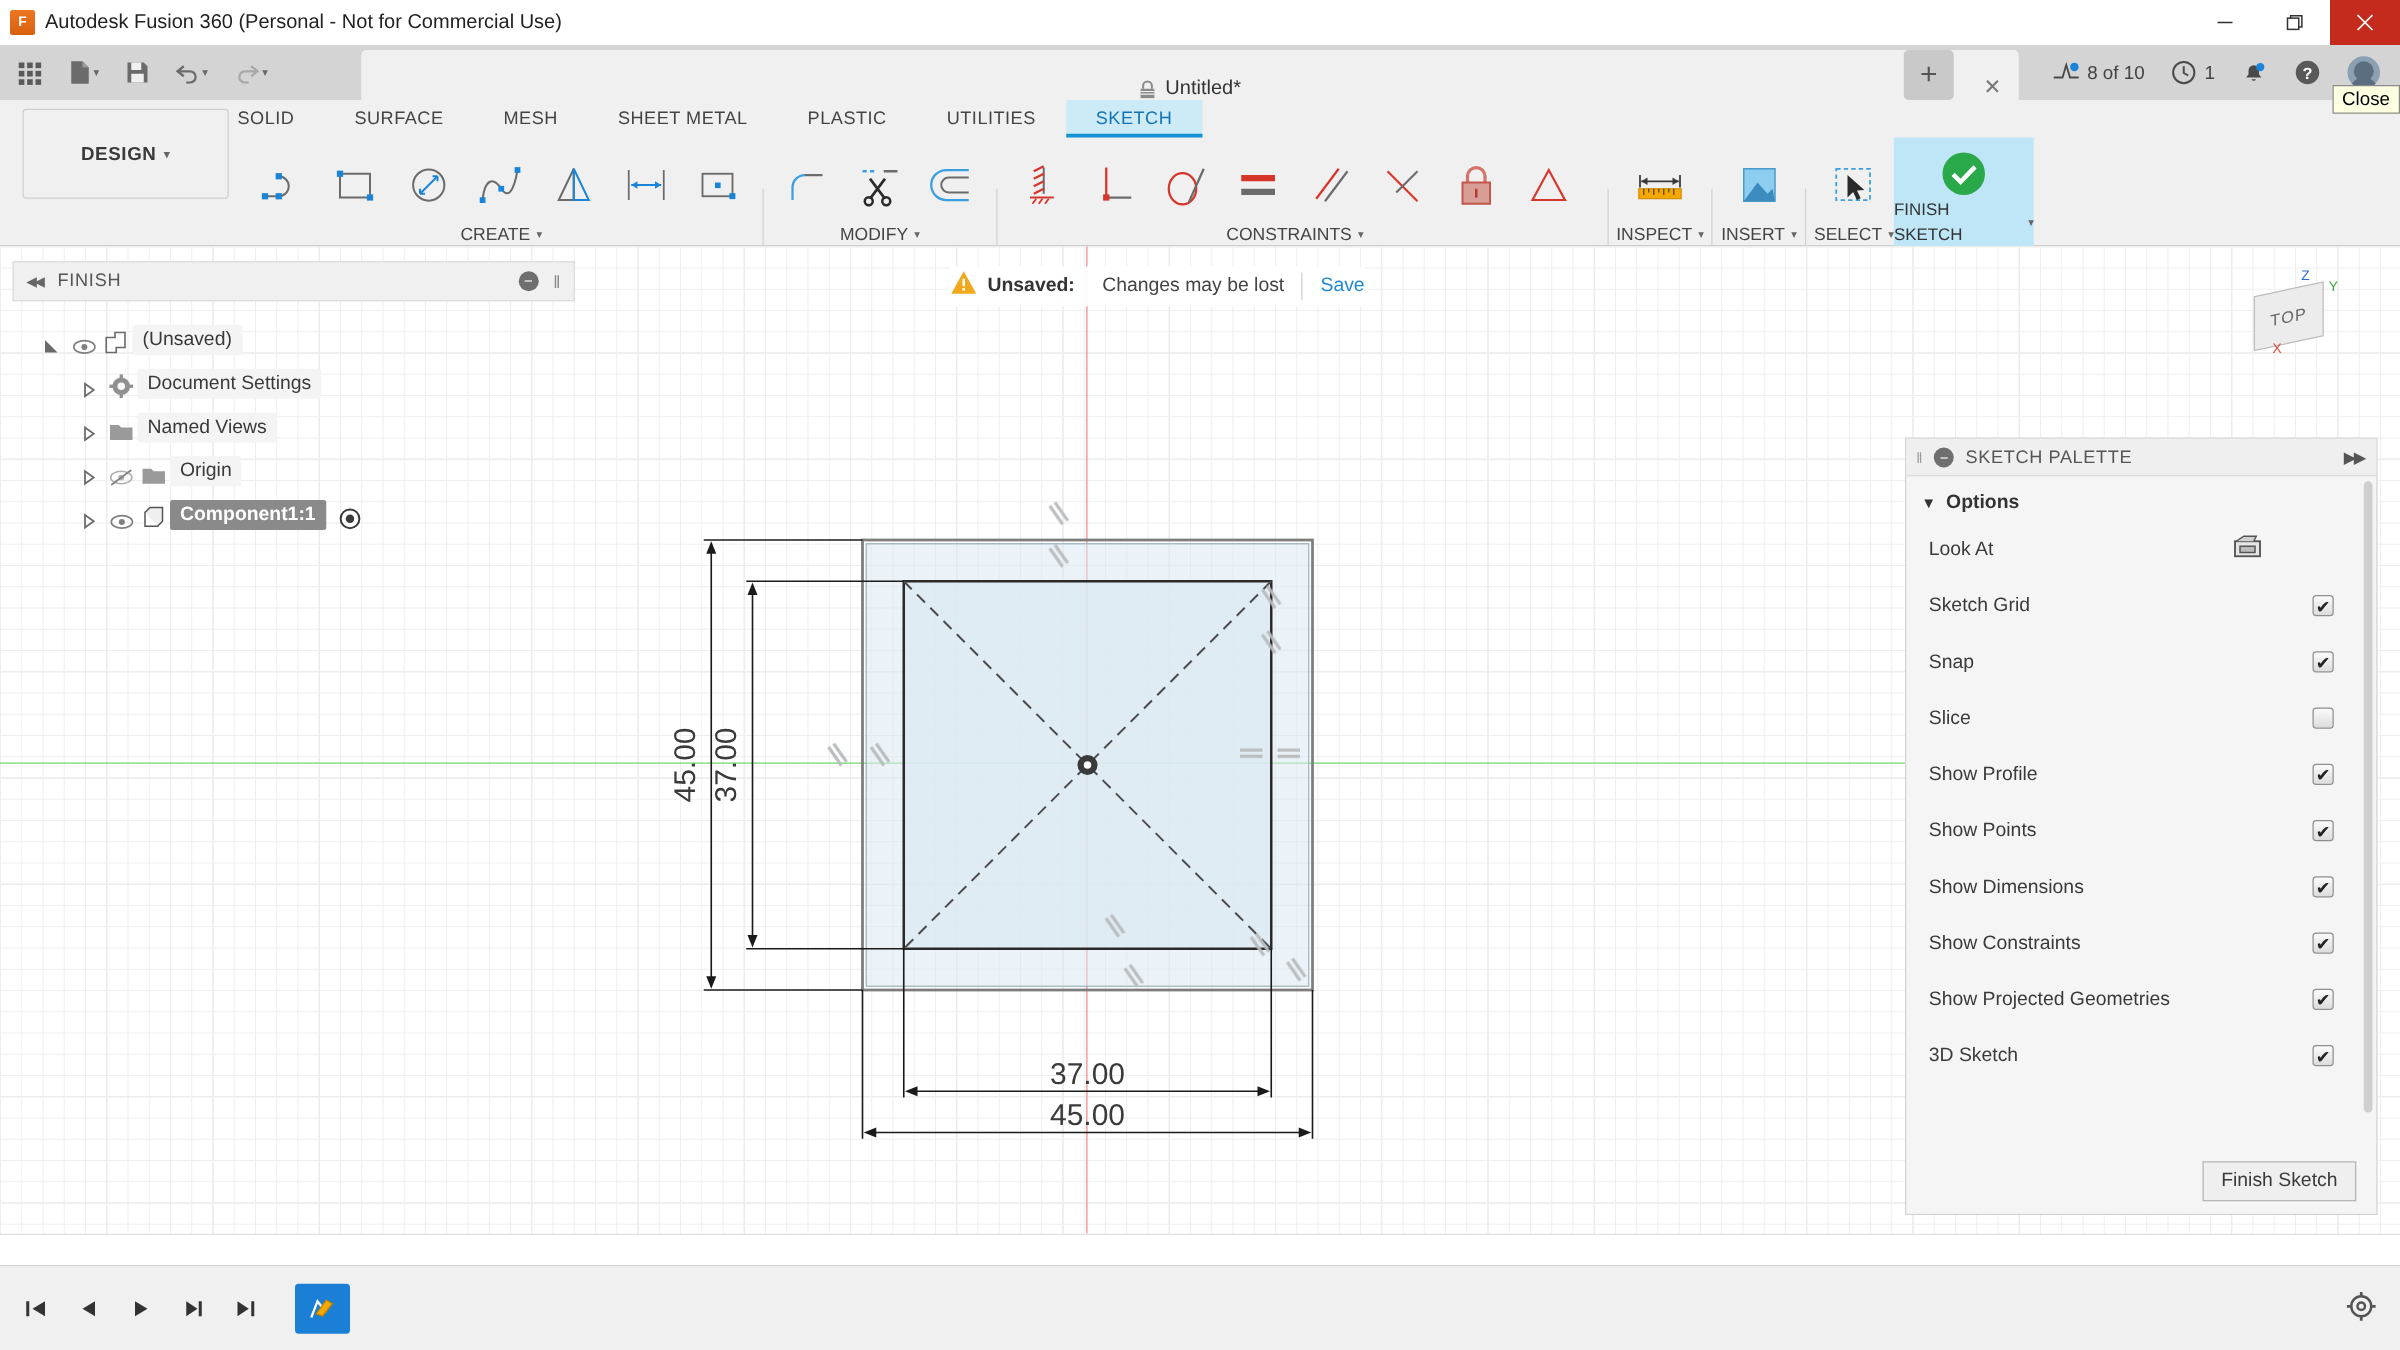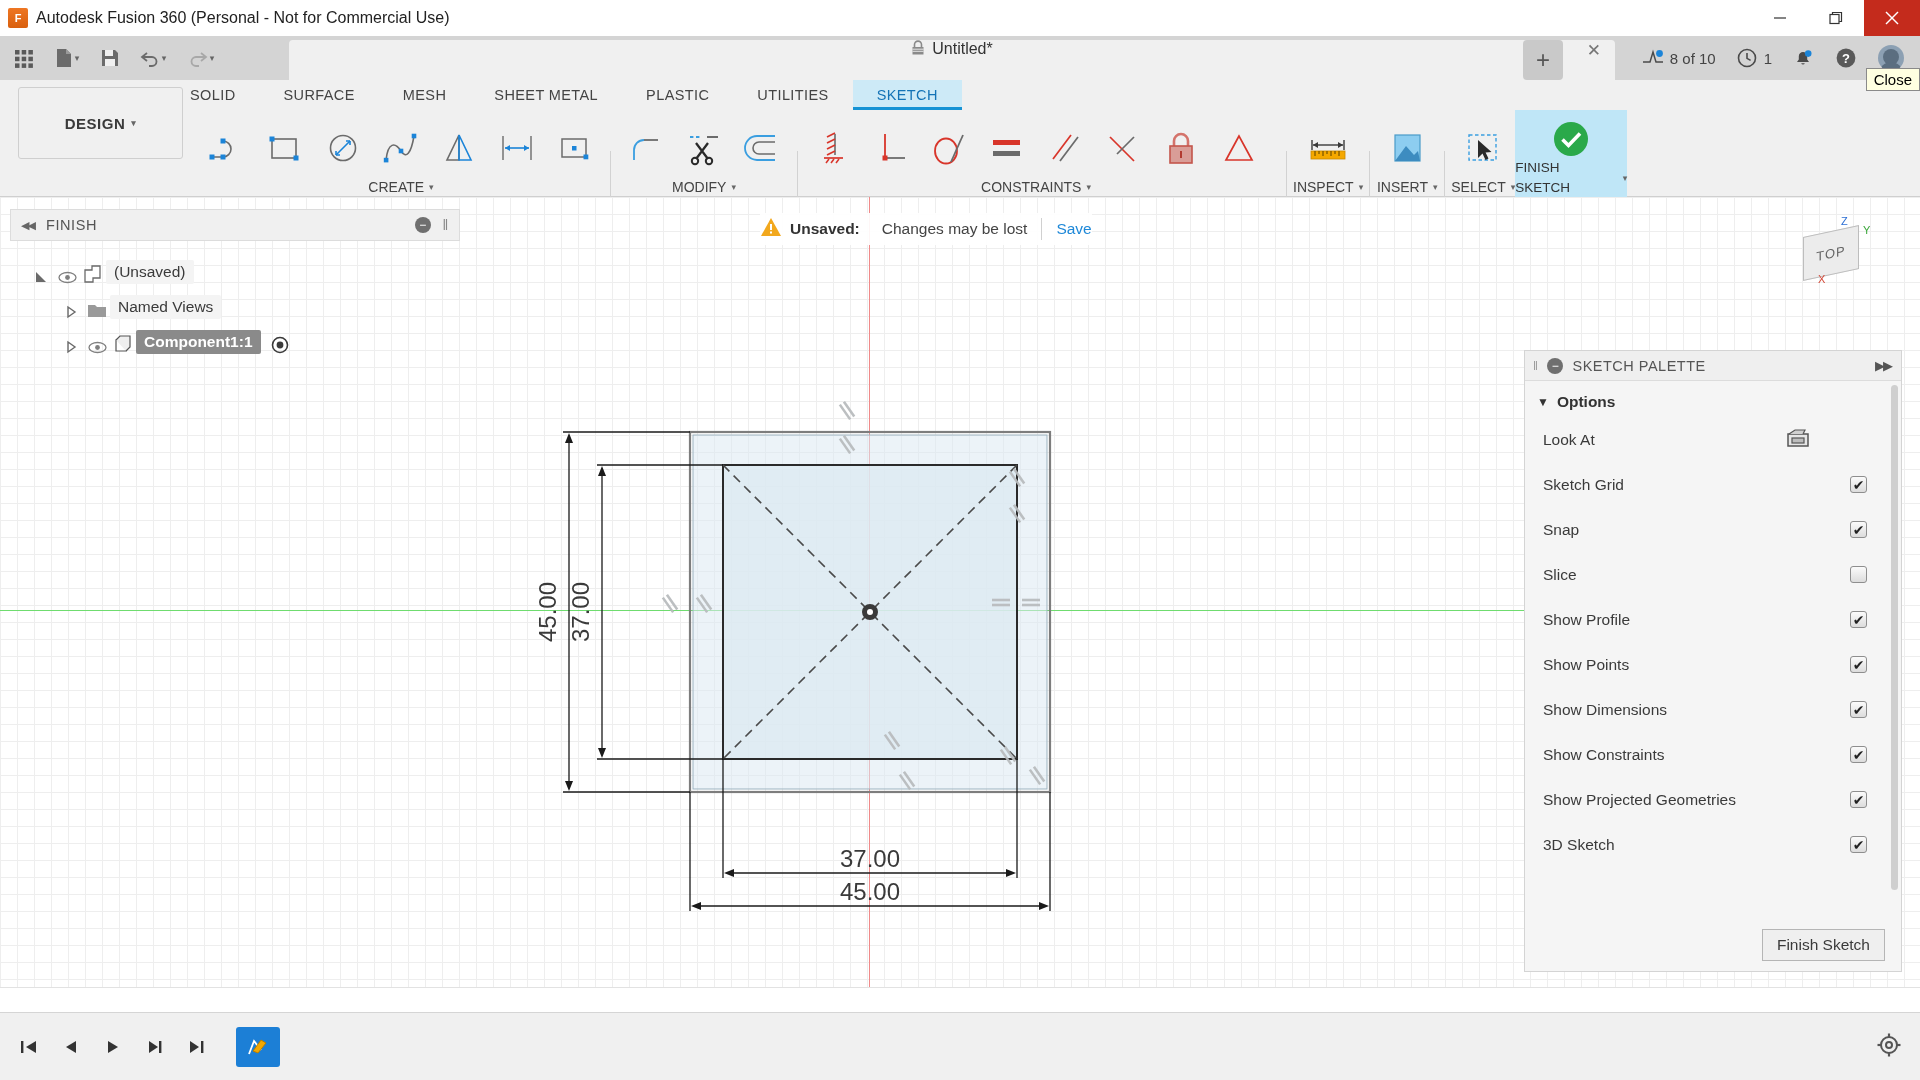--- a/index.html
+++ b/index.html
@@ -34,21 +34,21 @@
     height:44px;background:#d4d4d4;display:flex;align-items:center;position:relative;
   }
   .qa-left{display:flex;align-items:center;gap:2px;padding-left:6px;height:44px;}
   .qa-btn{width:36px;height:36px;display:flex;align-items:center;justify-content:center;
           color:#5a5a5a;}
   .qa-btn.wide{width:46px;}
   .caret{font-size:9px;color:#666;margin-left:2px;}
   .doctab{
     position:absolute;left:289px;right:305px;top:4px;height:40px;background:#f0f0f0;
     border-top-left-radius:4px;border-top-right-radius:4px;
-    display:flex;align-items:flex-start;justify-content:center;
+    display:flex;align-items:flex-end;justify-content:center;
   }
   .doctab .lock{margin-right:7px;display:flex;}
   .doctab .name{font-size:16px;color:#333;}
   .doctab .tabclose{position:absolute;right:14px;font-size:17px;color:#777;}
   .tab-plus{position:absolute;left:1523px;top:4px;width:40px;height:40px;background:#c9c9c9;
             border-radius:4px;display:flex;align-items:center;justify-content:center;
             font-size:24px;color:#555;}
   .qa-right{position:absolute;right:8px;top:0;height:44px;display:flex;align-items:center;gap:4px;}
   .qa-chip{display:flex;align-items:center;gap:6px;padding:0 8px;height:44px;color:#444;font-size:15px;}
   .avatar{width:26px;height:26px;border-radius:50%;background:#8ca0b3;overflow:hidden;position:relative;}
@@ -687,35 +687,77 @@
             </svg>
         </span>
         <span class="tw">
           <svg width="22" height="20" viewBox="0 0 22 20">
             <path d="M3 6 h7 v-4 h8 v12 h-7 v4 H3 Z" fill="#fff" stroke="#6a6a6a" stroke-width="1.3"></path>
           </svg>
         </span>
         <span class="tlabel">(Unsaved)</span>
       </div>
 
-
       <div class="trow">
         <span class="tw" style="margin-left:48px">
           <svg width="14" height="14" viewBox="0 0 14 14">
               <path d="M4 2 L11 7 L4 12 Z" fill="none" stroke="#6a6a6a" stroke-width="1.4"></path>
             </svg>
         </span>
         <span class="tw">
+          <svg width="20" height="20" viewBox="0 0 20 20">
+              <g fill="#909090">
+                <circle cx="10" cy="10" r="7"></circle>
+              </g>
+              <circle cx="10" cy="10" r="3" fill="#f7f7f7"></circle>
+          <g fill="#909090">
+                <rect x="8.7" y="0.5" width="2.6" height="4"></rect>
+                <rect x="8.7" y="15.5" width="2.6" height="4"></rect>
+                <rect x="0.5" y="8.7" width="4" height="2.6"></rect>
+                <rect x="15.5" y="8.7" width="4" height="2.6"></rect>
+              </g>
+            </svg>
+        </span>
+        <span class="tlabel">Document Settings</span>
+      </div>
+
+      <div class="trow">
+        <span class="tw" style="margin-left:48px">
+          <svg width="14" height="14" viewBox="0 0 14 14">
+              <path d="M4 2 L11 7 L4 12 Z" fill="none" stroke="#6a6a6a" stroke-width="1.4"></path>
+            </svg>
+        </span>
+        <span class="tw">
           <svg width="22" height="18" viewBox="0 0 22 18">
               <path d="M2 4 h7 l2 2 h9 v10 H2 Z" fill="#9a9a9a"></path>
             </svg>
         </span>
         <span class="tlabel">Named Views</span>
       </div>
 
+      <div class="trow">
+        <span class="tw" style="margin-left:48px">
+          <svg width="14" height="14" viewBox="0 0 14 14">
+              <path d="M4 2 L11 7 L4 12 Z" fill="none" stroke="#6a6a6a" stroke-width="1.4"></path>
+            </svg>
+        </span>
+        <span class="tw">
+          <svg width="20" height="14" viewBox="0 0 20 14">
+              <ellipse cx="10" cy="7" rx="8.5" ry="5" fill="none" stroke="#b0b0b0" stroke-width="1.3"></ellipse>
+              <circle cx="10" cy="7" r="2.3" fill="#b0b0b0"></circle>
+              <line x1="2" y1="13" x2="18" y2="1" stroke="#808080" stroke-width="1.4"></line>
+            </svg>
+        </span>
+        <span class="tw">
+          <svg width="22" height="18" viewBox="0 0 22 18">
+              <path d="M2 4 h7 l2 2 h9 v10 H2 Z" fill="#9a9a9a"></path>
+            </svg>
+        </span>
+        <span class="tlabel">Origin</span>
+      </div>
 
       <div class="trow">
         <span class="tw" style="margin-left:48px">
           <svg width="14" height="14" viewBox="0 0 14 14">
               <path d="M4 2 L11 7 L4 12 Z" fill="none" stroke="#6a6a6a" stroke-width="1.4"></path>
             </svg>
         </span>
         <span class="tw">
           <svg width="19" height="13" viewBox="0 0 19 13">
               <ellipse cx="9.5" cy="6.5" rx="8.5" ry="5" fill="none" stroke="#808080" stroke-width="1.3"></ellipse>

